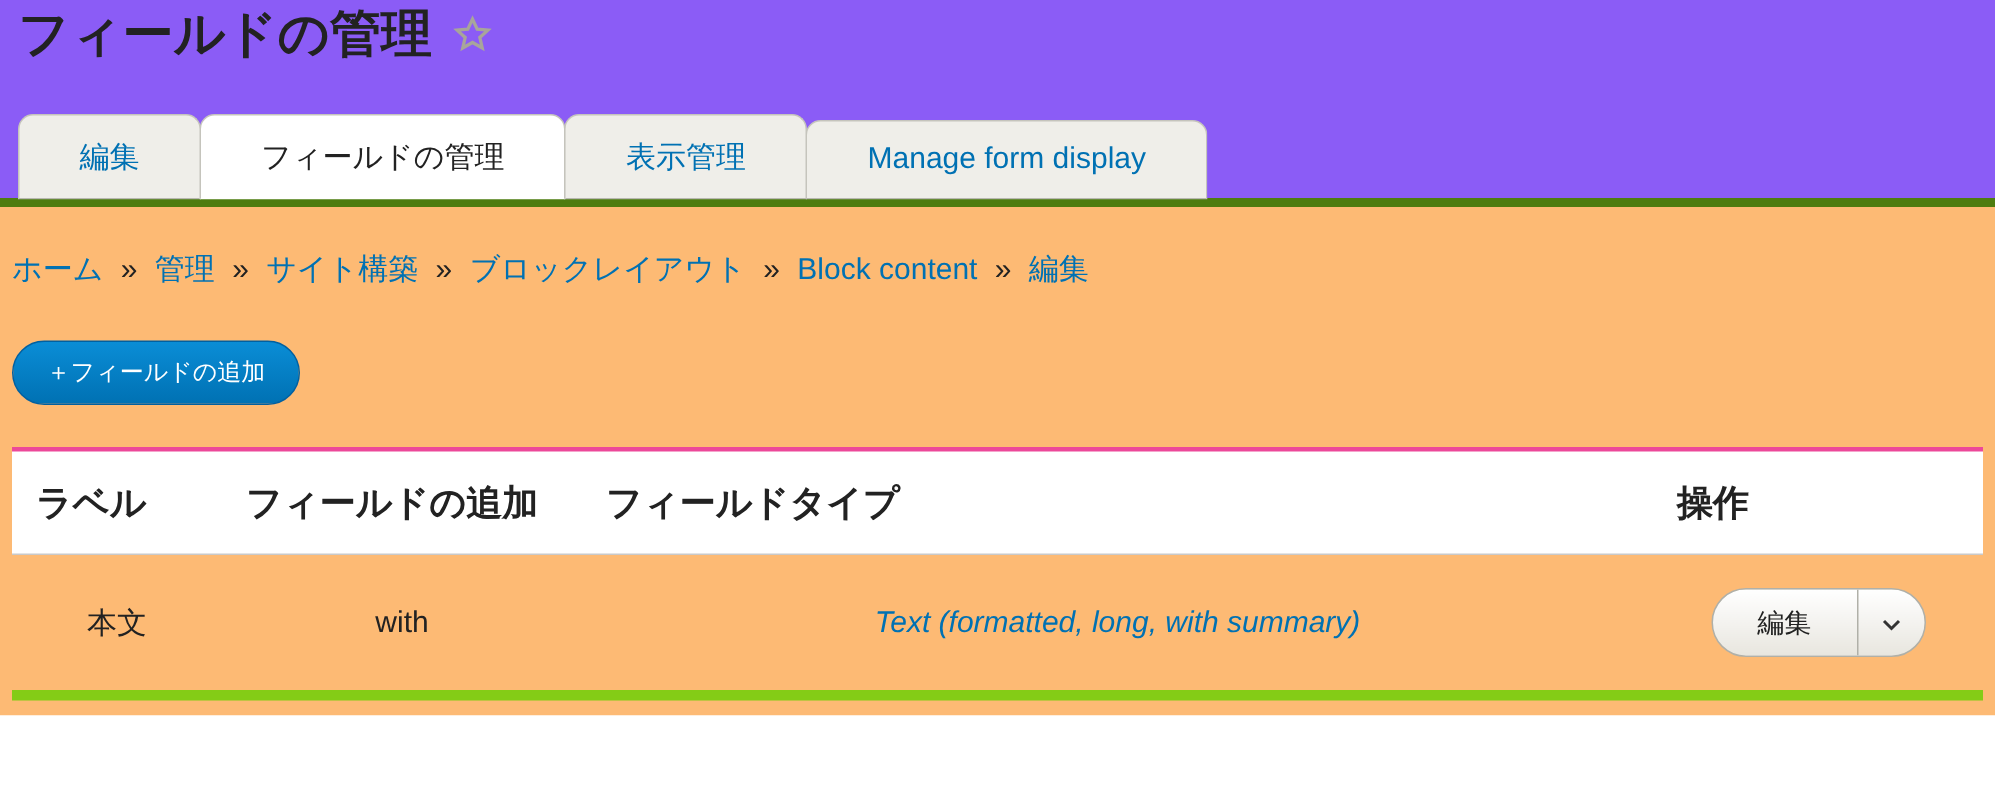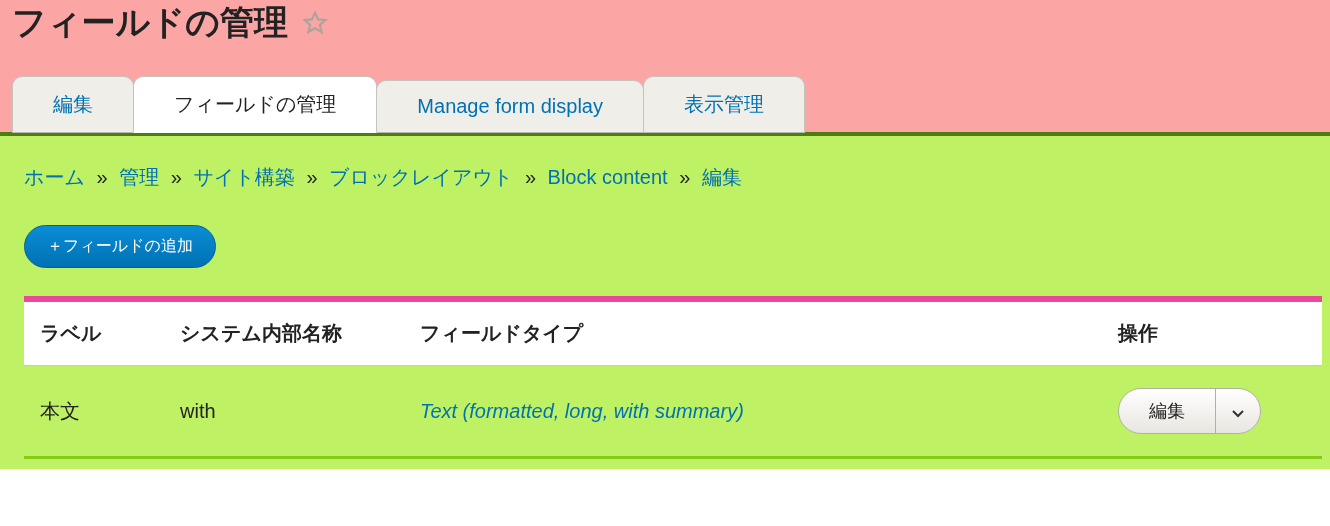--- a/index.html
+++ b/index.html
@@ -4,23 +4,23 @@
 <style>
   * { box-sizing: border-box; }
   body {
     margin: 0;
     font-family: "Hiragino Kaku Gothic ProN", "Lucida Grande", "Helvetica Neue", Arial, sans-serif;
     font-size: 18px;
     color: #222;
     background: #fff;
   }
   .header-region {
-    background: #fca5a5;
+    background: #8b5cf6;
     padding: 0 12px;
-    border-bottom: 4px solid #4d7c0f;
+    border-bottom: 6px solid #4d7c0f;
   }
   .page-title-row {
     display: flex;
     align-items: center;
     padding: 0 0 30px 0;
   }
   .page-title {
     font-size: 34px;
     font-weight: 700;
     color: #222;
@@ -52,22 +52,22 @@
     white-space: nowrap;
   }
   .tab.active {
     background: #fff;
     color: #222;
     border-bottom: 1px solid #fff;
     position: relative;
     z-index: 2;
   }
   .content-region {
-    background: #bef264;
-    padding: 28px 8px 10px 24px;
+    background: #fdba74;
+    padding: 28px 8px 10px 8px;
   }
   .breadcrumb {
     font-size: 20px;
     margin-bottom: 34px;
   }
   .breadcrumb a {
     color: #0071b3;
     text-decoration: none;
   }
   .breadcrumb .sep {
@@ -87,32 +87,33 @@
     font-weight: 500;
     margin-bottom: 24px;
   }
   table.fields {
     width: 100%;
     border-collapse: collapse;
     margin-top: 4px;
   }
   table.fields th {
     text-align: left;
-    font-size: 20px;
+    font-size: 24px;
     font-weight: 700;
     padding: 18px 16px;
-    border-top: 6px solid #ec4899;
+    border-top: 3px solid #ec4899;
     border-bottom: 1px solid #c9c9c9;
     background: #fff;
   }
   table.fields td {
     padding: 22px 16px;
-    border-bottom: 3px solid #84cc16;
+    border-bottom: 7px solid #84cc16;
     font-size: 20px;
     vertical-align: middle;
+    text-align: center;
   }
   .link { color: #0071b3; text-decoration: none; font-style: italic; }
   .dropbutton {
     display: inline-flex;
     align-items: stretch;
     border: 1px solid #b0b0a8;
     border-radius: 24px;
     overflow: hidden;
     background: linear-gradient(#ffffff, #e8e6df);
   }
@@ -146,22 +147,22 @@
     <h1 class="page-title">フィールドの管理</h1>
     <span class="star">
       <svg viewBox="0 0 24 24" fill="none" stroke="currentColor" stroke-width="2">
         <path d="M12 2.5l2.9 6.2 6.6.6-5 4.5 1.5 6.5L12 16.9l-6 3.4 1.5-6.5-5-4.5 6.6-.6L12 2.5z"></path>
       </svg>
     </span>
   </div>
   <div class="tabs">
     <div class="tab">編集</div>
     <div class="tab active">フィールドの管理</div>
+    <div class="tab">表示管理</div>
     <div class="tab">Manage form display</div>
-    <div class="tab">表示管理</div>
   </div>
 </div>
 
 <div class="content-region">
   <nav class="breadcrumb">
     <a href="#">ホーム</a>
     <span class="sep">»</span>
     <a href="#">管理</a>
     <span class="sep">»</span>
     <a href="#">サイト構築</a>
@@ -172,21 +173,21 @@
     <span class="sep">»</span>
     <a href="#">編集</a>
   </nav>
 
   <div class="add-button">＋フィールドの追加</div>
 
   <table class="fields">
     <thead>
       <tr>
         <th class="col-label">ラベル</th>
-        <th class="col-machine">システム内部名称</th>
+        <th class="col-machine">フィールドの追加</th>
         <th class="col-type">フィールドタイプ</th>
         <th class="col-ops">操作</th>
       </tr>
     </thead>
     <tbody>
       <tr>
         <td>本文</td>
         <td>with</td>
         <td>
           <a href="#" class="link">Text (formatted, long, with summary)</a>

